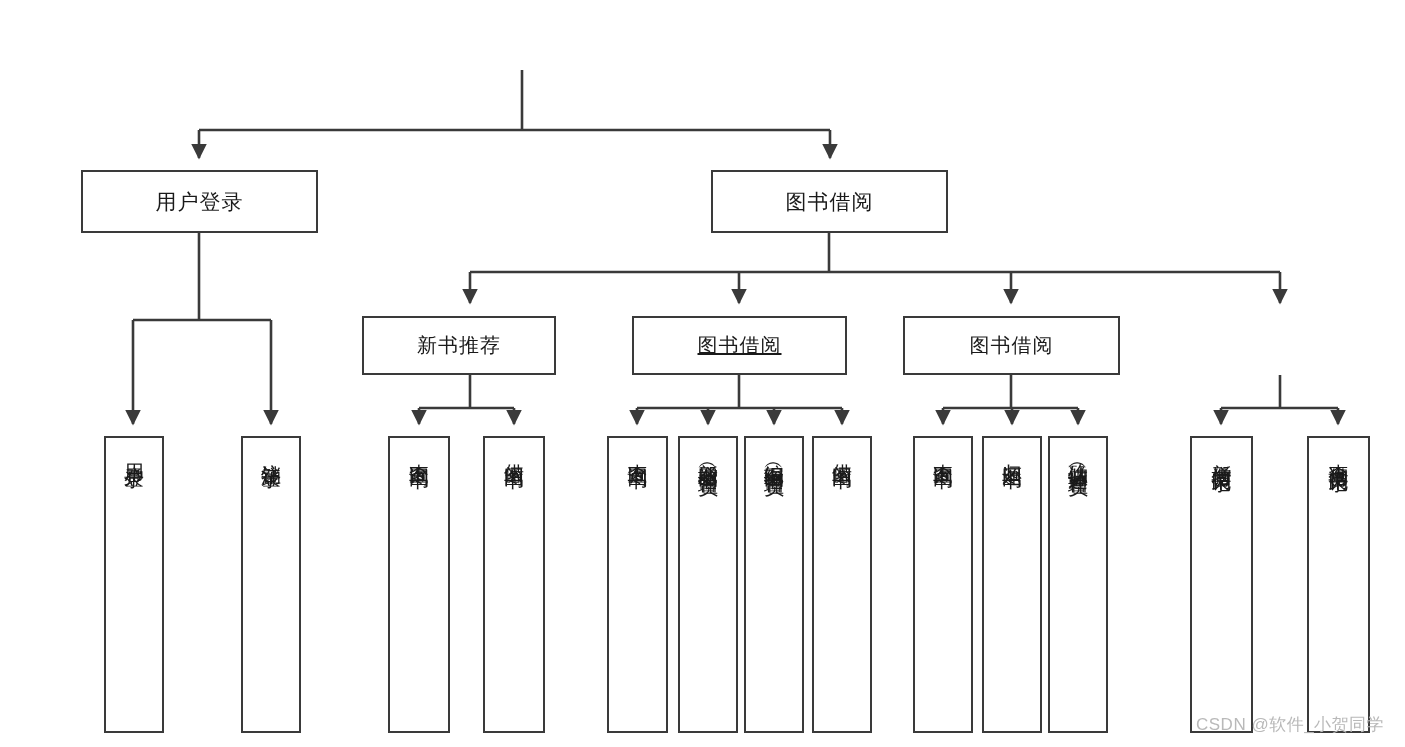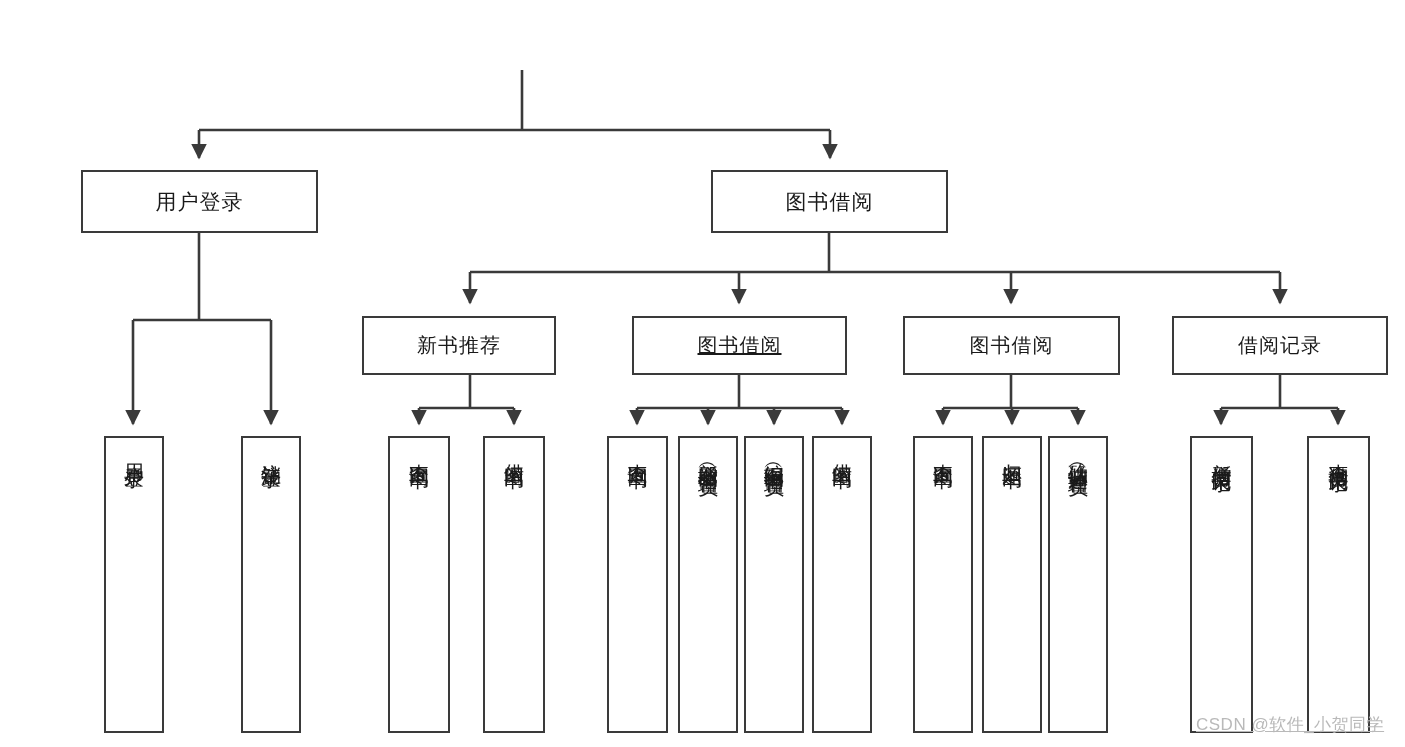--- a/index.html
+++ b/index.html
@@ -66,21 +66,20 @@
   }
   #watermark {
     position: absolute;
     left: 1196px;
     top: 713px;
     font-size: 17px;
     color: #b9b9b9;
     white-space: nowrap;
     z-index: 5;
     letter-spacing: 0.5px;
-    text-decoration: underline;
   }
 </style>
 </head>
 <body>
 
 <div id="canvas">
 
   <svg id="edges" viewBox="0 0 1405 747" xmlns="http://www.w3.org/2000/svg">
     <defs>
       <marker id="arrow" viewBox="0 0 10 10" refX="9" refY="5" markerWidth="6" markerHeight="6" orient="auto-start-reverse">
@@ -142,23 +141,20 @@
 
   <div class="node level3" style="left:362px; top:316px; width:194px; height:59px;">
     <span class="htext">新书推荐</span>
   </div>
   <div class="node level3" style="left:632px; top:316px; width:215px; height:59px;text-decoration:underline;">
     <span class="htext">图书借阅</span>
   </div>
   <div class="node level3" style="left:903px; top:316px; width:217px; height:59px;">
     <span class="htext">图书借阅</span>
   </div>
-  <div class="node level3" style="left:1172px; top:316px; width:216px; height:59px;">
-    <span class="htext">借阅记录</span>
-  </div>
 
   <div class="node leaf" style="left:104px; top:436px; width:60px; height:297px;">
     <span class="vtext">用户登录</span>
   </div>
   <div class="node leaf" style="left:241px; top:436px; width:60px; height:297px;">
     <span class="vtext">注销登录</span>
   </div>
 
   <div class="node leaf" style="left:388px; top:436px; width:62px; height:297px;">
     <span class="vtext">查询图书</span>

